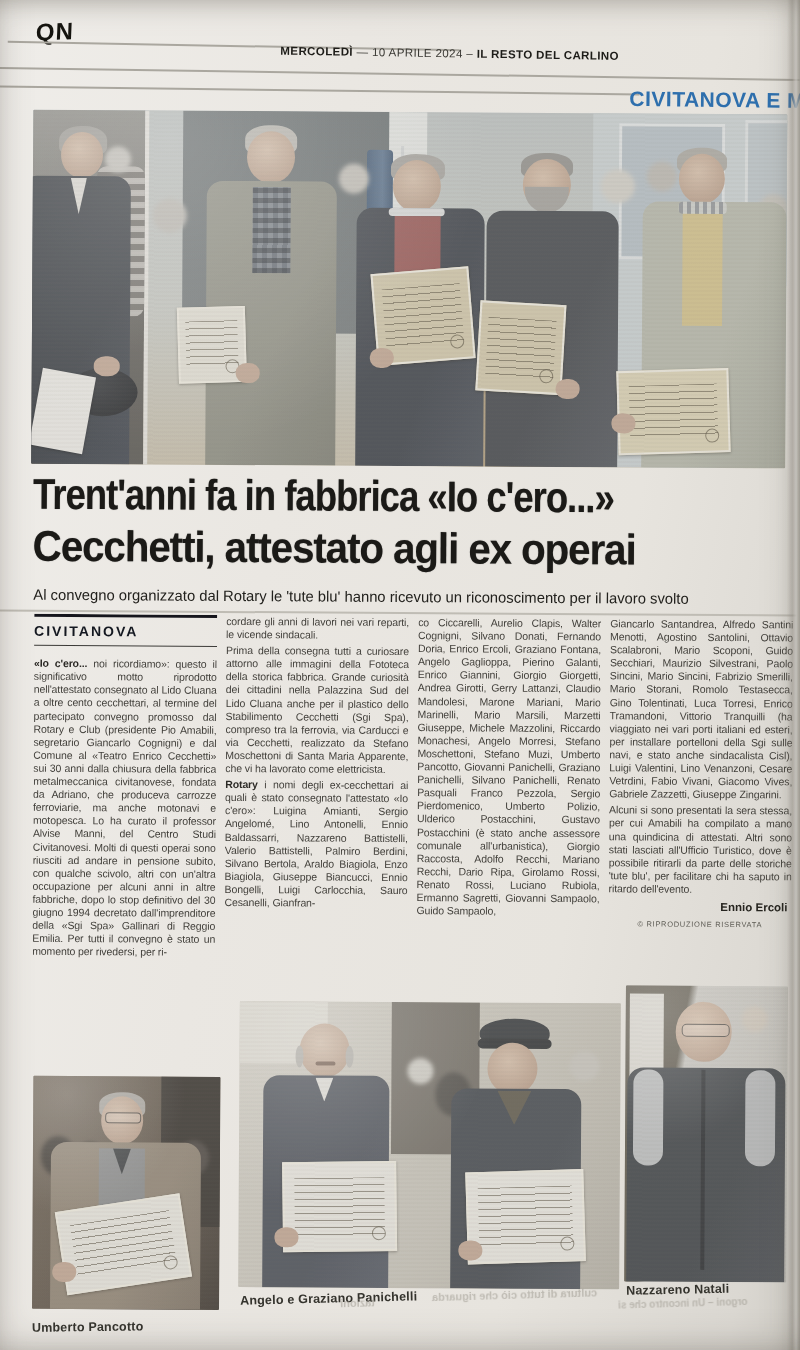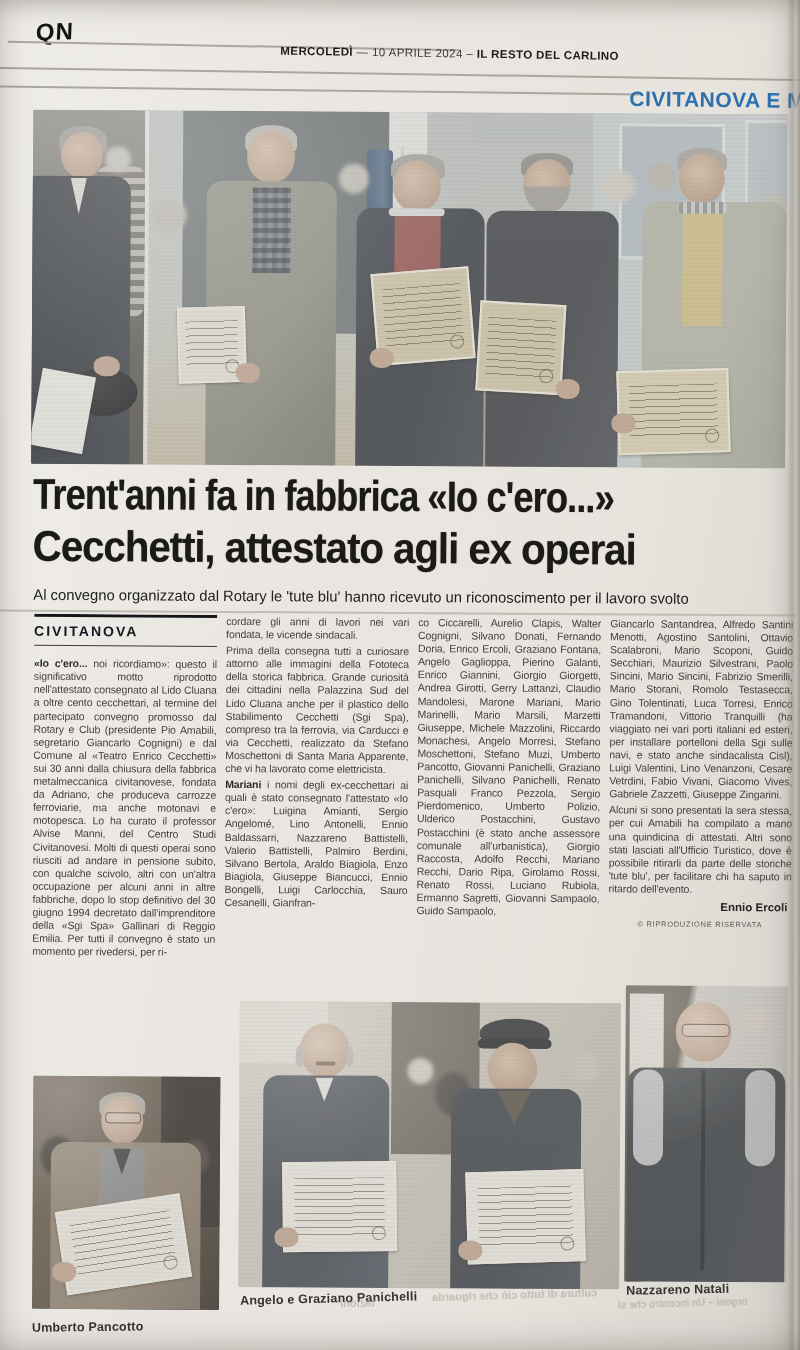--- a/index.html
+++ b/index.html
@@ -151,23 +151,23 @@
   <div class="rule" style="left:0;top:612px;width:800px;background:#bfbcb4;"></div>
 
   <div class="col c1">
     <div class="kick-top"></div>
     <div class="kick">CIVITANOVA</div>
     <div class="kick-bot"></div>
     <p><span class="lead">«Io c'ero...</span><span> noi ricordiamo»: questo il significativo motto riprodotto nell'attestato consegnato al Lido Cluana a oltre cento cecchettari, al termine del partecipato convegno promosso dal Rotary e Club (presidente Pio Amabili, segretario Giancarlo Cognigni) e dal Comune al «Teatro Enrico Cecchetti» sui 30 anni dalla chiusura della fabbrica metalmeccanica civitanovese, fondata da Adriano, che produceva carrozze ferroviarie, ma anche motonavi e motopesca. Lo ha curato il professor Alvise Manni, del Centro Studi Civitanovesi. Molti di questi operai sono riusciti ad andare in pensione subito, con qualche scivolo, altri con un'altra occupazione per alcuni anni in altre fabbriche, dopo lo stop definitivo del 30 giugno 1994 decretato dall'imprenditore della «Sgi Spa» Gallinari di Reggio Emilia. Per tutti il convegno è stato un momento per rivedersi, per ri-</span></p>
   </div>
 
   <div class="col c2">
-    <p><span>cordare gli anni di lavori nei vari fondata, le vicende sindacali.</span></p>
+    <p><span>cordare gli anni di lavori nei vari reparti, le vicende sindacali.</span></p>
     <p><span>Prima della consegna tutti a curiosare attorno alle immagini della Fototeca della storica fabbrica. Grande curiosità dei cittadini nella Palazzina Sud del Lido Cluana anche per il plastico dello Stabilimento Cecchetti (Sgi Spa), compreso tra la ferrovia, via Carducci e via Cecchetti, realizzato da Stefano Moschettoni di Santa Maria Apparente, che vi ha lavorato come elettricista.</span></p>
-    <p><span class="lead">Mariani</span><span> i nomi degli ex-cecchettari ai quali è stato consegnato l'attestato «Io c'ero»: Luigina Amianti, Sergio Angelomé, Lino Antonelli, Ennio Baldassarri, Nazzareno Battistelli, Valerio Battistelli, Palmiro Berdini, Silvano Bertola, Araldo Biagiola, Enzo Biagiola, Giuseppe Biancucci, Ennio Bongelli, Luigi Carlocchia, Sauro Cesanelli, Gianfran-</span></p>
+    <p><span class="lead">Rotary</span><span> i nomi degli ex-cecchettari ai quali è stato consegnato l'attestato «Io c'ero»: Luigina Amianti, Sergio Angelomé, Lino Antonelli, Ennio Baldassarri, Nazzareno Battistelli, Valerio Battistelli, Palmiro Berdini, Silvano Bertola, Araldo Biagiola, Enzo Biagiola, Giuseppe Biancucci, Ennio Bongelli, Luigi Carlocchia, Sauro Cesanelli, Gianfran-</span></p>
   </div>
 
   <div class="col c3">
     <p><span>co Ciccarelli, Aurelio Clapis, Walter Cognigni, Silvano Donati, Fernando Doria, Enrico Ercoli, Graziano Fontana, Angelo Gaglioppa, Pierino Galanti, Enrico Giannini, Giorgio Giorgetti, Andrea Girotti, Gerry Lattanzi, Claudio Mandolesi, Marone Mariani, Mario Marinelli, Mario Marsili, Marzetti Giuseppe, Michele Mazzolini, Riccardo Monachesi, Angelo Morresi, Stefano Moschettoni, Stefano Muzi, Umberto Pancotto, Giovanni Panichelli, Graziano Panichelli, Silvano Panichelli, Renato Pasquali Franco Pezzola, Sergio Pierdomenico, Umberto Polizio, Ulderico Postacchini, Gustavo Postacchini (è stato anche assessore comunale all'urbanistica), Giorgio Raccosta, Adolfo Recchi, Mariano Recchi, Dario Ripa, Girolamo Rossi, Renato Rossi, Luciano Rubiola, Ermanno Sagretti, Giovanni Sampaolo, Guido Sampaolo,</span></p>
   </div>
 
   <div class="col c4">
     <p><span>Giancarlo Santandrea, Alfredo Santini Menotti, Agostino Santolini, Ottavio Scalabroni, Mario Scoponi, Guido Secchiari, Maurizio Silvestrani, Paolo Sincini, Mario Sincini, Fabrizio Smerilli, Mario Storani, Romolo Testasecca, Gino Tolentinati, Luca Torresi, Enrico Tramandoni, Vittorio Tranquilli (ha viaggiato nei vari porti italiani ed esteri, per installare portelloni della Sgi sulle navi, e stato anche sindacalista Cisl), Luigi Valentini, Lino Venanzoni, Cesare Vetrdini, Fabio Vivani, Giacomo Vives, Gabriele Zazzetti, Giuseppe Zingarini.</span></p>
     <p><span>Alcuni si sono presentati la sera stessa, per cui Amabili ha compilato a mano una quindicina di attestati. Altri sono stati lasciati all'Ufficio Turistico, dove è possibile ritirarli da parte delle storiche 'tute blu', per facilitare chi ha saputo in ritardo dell'evento.</span></p>
     <div class="byline">Ennio Ercoli</div>

